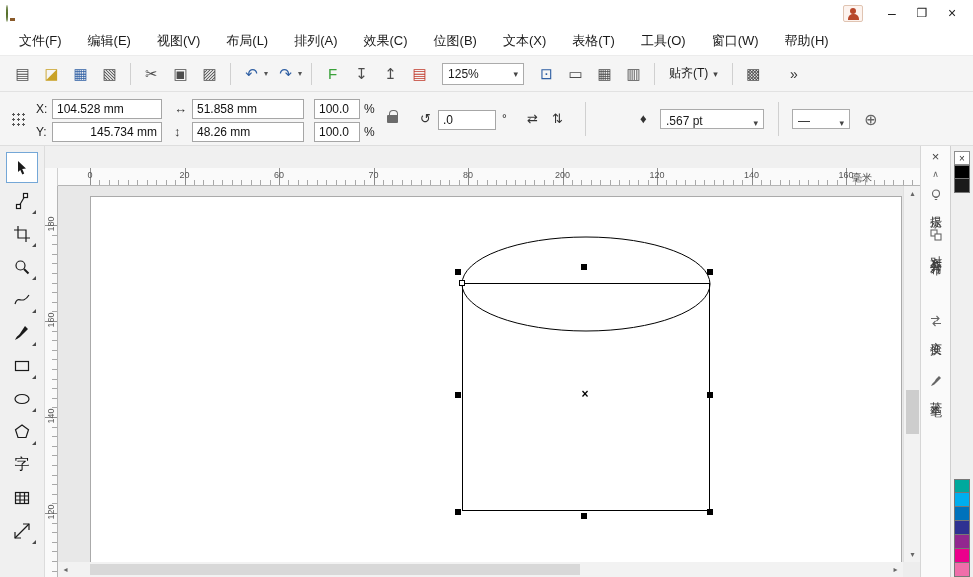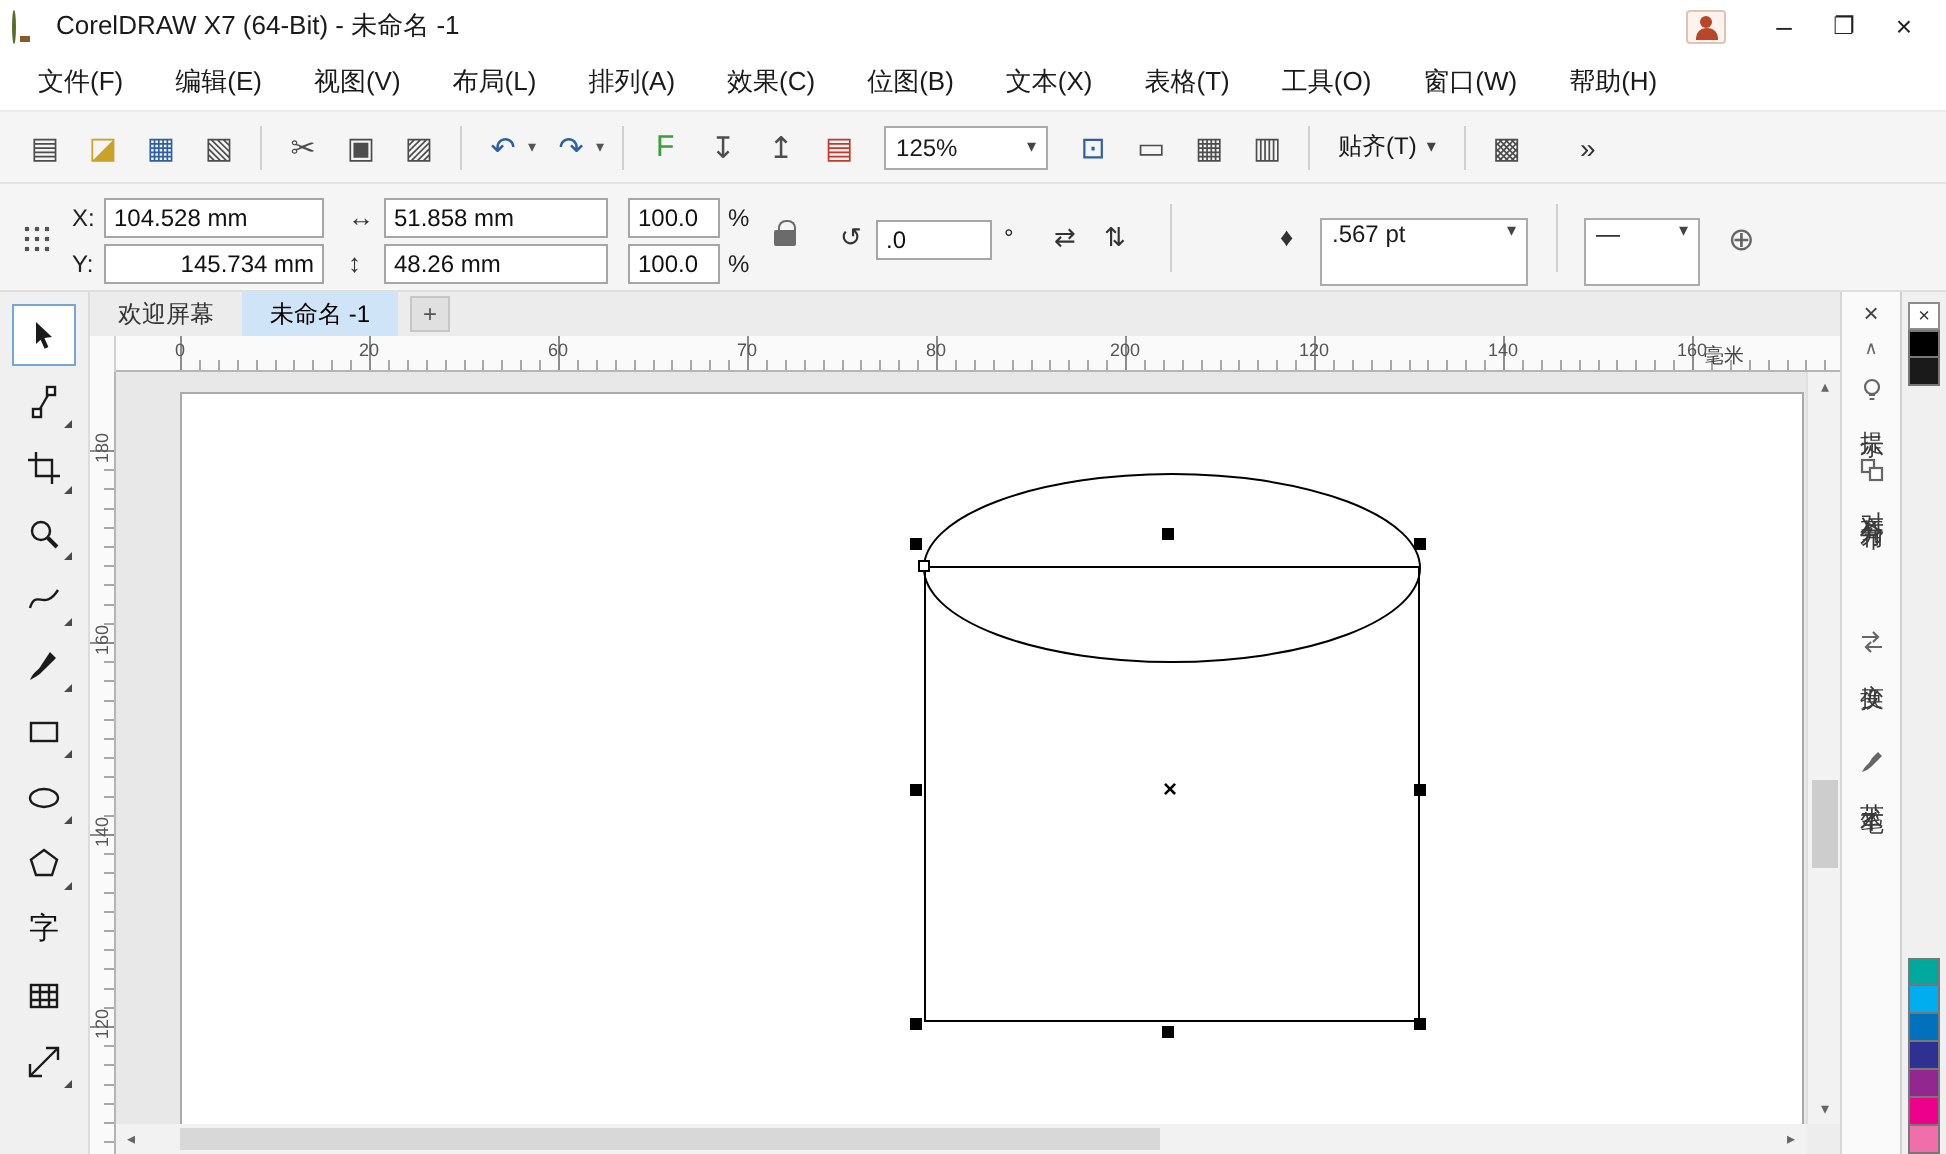--- a/index.html
+++ b/index.html
@@ -52,21 +52,21 @@
               font-family:"Liberation Sans","DejaVu Sans",sans-serif; color:#111; }
   .pb-label { font-size:12px; color:#222; }
   .grid-icon { width:15px; height:15px;
       background-image:radial-gradient(#555 1.1px, transparent 1.3px);
       background-size:5px 5px; background-position:1px 1px; }
   .pb-icon { font-size:13px; color:#333; }
   .lock-icon { width:11px; height:8px; background:#6b6b6b; border-radius:1px; position:relative; }
   .lock-icon::before { content:""; position:absolute; top:-5px; left:2px; width:7px; height:6px;
       border:1.6px solid #6b6b6b; border-bottom:none; border-radius:4px 4px 0 0; }
   .pb-sep { width:1px; height:34px; background:#d0d0d0; }
-  .pb-combo { height:34px; background:#fff; border:1px solid #ababab; display:flex; align-items:flex-start;
+  .pb-combo { height:20px; background:#fff; border:1px solid #ababab; display:flex; align-items:flex-end;
               justify-content:space-between; padding:0 5px; font-size:12px; }
 
   
   .tabbar { position:absolute; left:45px; top:146px; width:875px; height:22px; background:#ececec;
             display:flex; align-items:flex-end; font-size:12px; }
   .doc-tab { padding:0 14px; line-height:22px; height:22px; color:#333; }
   .doc-tab.active { background:#cfe5f7; color:#000; }
   .tab-add { width:20px; height:18px; margin:0 0 2px 6px; background:#e0e0e0; border:1px solid #c6c6c6;
              display:flex; align-items:center; justify-content:center; font-size:12px; color:#555; }
 
@@ -155,21 +155,20 @@
   .swatch.first { border-top:1px solid #777; }
   .pal-bottom { margin-top:auto; display:flex; flex-direction:column; align-items:center; }
 </style>
 </head>
 <body>
 
 <div class="window">
 
   <div class="titlebar">
     <span class="app-icon"><span class="balloon"></span><span class="basket"></span></span>
-    <span class="title-text">CorelDRAW X7 (64-Bit) - 未命名 -1</span>
     <span class="titlebar-spacer"></span>
     <span class="user-icon">
         <span class="head"></span>
         <span class="bod"></span>
       </span>
     <span class="win-btn">–</span>
     <span class="win-btn max">❐</span>
     <span class="win-btn">×</span>
   </div>
 
@@ -263,25 +262,20 @@
     <div class="pb-abs pb-sep" style="left:778px; top:10px;"></div>
 
     <div class="pb-abs pb-combo" style="left:792px; top:17px; width:58px;">
       <span>—</span>
       <span class="tb-combo-arr">▾</span>
     </div>
 
     <span class="pb-abs pb-icon" style="left:864px; top:18px; font-size:16px; color:#666;">⊕</span>
   </div>
 
-  <div class="tabbar">
-      <span class="doc-tab">欢迎屏幕</span>
-      <span class="doc-tab active">未命名 -1</span>
-      <span class="tab-add">+</span>
-    </div>
 
   <div class="toolbox">
       <div class="tool selected">
         <svg width="18" height="18" viewBox="0 0 18 18" stroke-width="1.2">
           <path d="M5 2 L13 9.5 L9.2 10 L11.2 14.5 L9.3 15.4 L7.3 10.9 L5 13 Z" fill="#1a1a1a"></path>
         </svg>
       </div>
       <div class="tool has-flyout">
         <svg width="18" height="18" viewBox="0 0 18 18" stroke-width="1.2">
           <path d="M5.5 15 L12.5 3" stroke="#1a1a1a" fill="none"></path>

